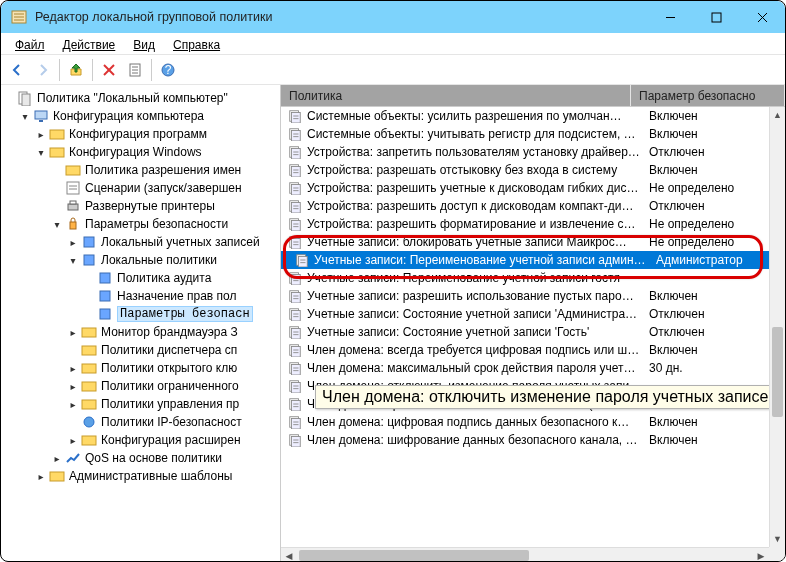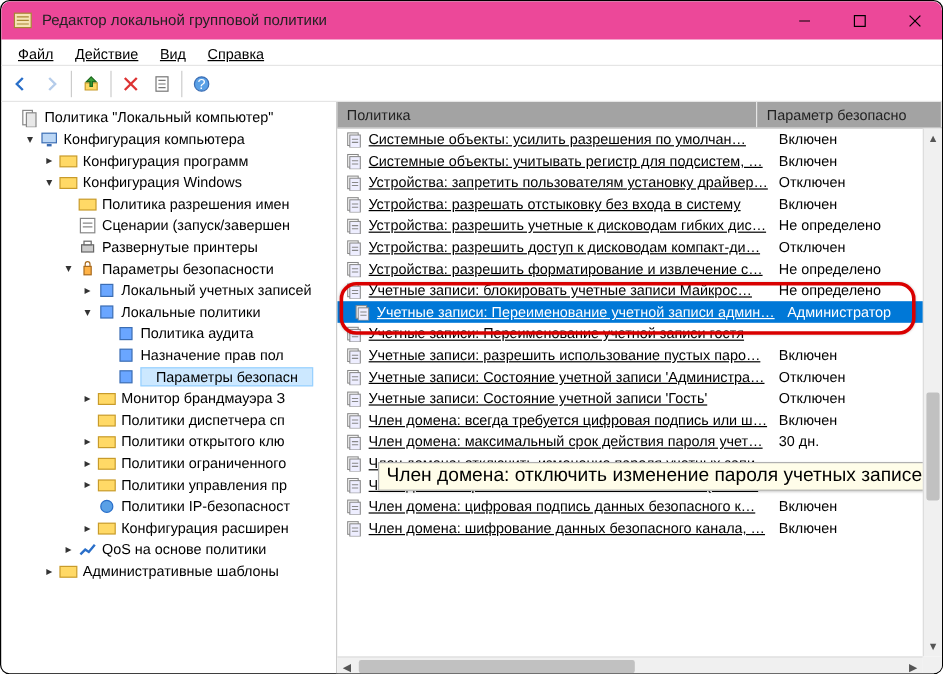--- a/index.html
+++ b/index.html
@@ -1,19 +1,19 @@
 <!DOCTYPE html>
 <html><head>
 <meta charset="utf-8">
 <style>
 * { box-sizing: border-box; margin: 0; padding: 0; font-family: "Segoe UI", Tahoma, sans-serif; font-size: 12px; }
 body { background: #fff; width: 786px; height: 562px; overflow: hidden; border: 1px solid #000; border-radius: 8px; position: relative; }
 
 
-.titlebar { height: 32px; display: flex; align-items: center; background: #ec4899; border-top-left-radius: 8px; border-top-right-radius: 8px; justify-content: flex-end; }
+.titlebar { height: 32px; display: flex; align-items: center; background: #7dd3fc; border-top-left-radius: 8px; border-top-right-radius: 8px; justify-content: flex-end; }
 .titlebar .app-icon { width: 16px; height: 16px; margin: 0 8px 0 10px; }
 .titlebar .title { flex: 1; color: #222; font-size: 12.5px; }
 .titlebar .win-btns { display: flex; }
 .win-btn { width: 46px; height: 32px; display:flex; align-items:center; justify-content:center; }
 .win-btn svg { width: 11px; height: 11px; }
 
 
 .menubar { height: 22px; display:flex; align-items:flex-end; padding: 0 6px; border-bottom: 1px solid #e5e5e5; gap: 2px; }
 .menu-item { padding: 2px 8px; cursor: default; }
 .menu-item .ul { text-decoration: underline; }
@@ -28,33 +28,33 @@
 .content { display:flex; height: calc(562px - 32px - 22px - 30px); }
 .tree-pane { width: 280px; border-right: 1px solid #ccc; overflow: hidden; padding: 4px 0 0 2px; }
 .list-pane { flex:1; position: relative; overflow:hidden; }
 
 
 .tree { font-size: 12px; list-style:none; padding-left: 0; }
 .tree ul { list-style:none; padding-left: 16px; }
 .tree .node { display:flex; align-items:center; height:18px; white-space: nowrap; padding-right: 2px; gap: 2px; }
 .tree .caret { width:12px; height:12px; display:flex; align-items:center; justify-content:center; color:#333; font-size:10px; }
 .tree .icon { width:16px; height:16px; display:flex; align-items:center; justify-content:center; margin-right: 2px; }
-.tree .sel { background: #cce8ff; border:1px solid #99d1ff; padding: 0 12px; }
+.tree .sel { background: #cce8ff; border:1px solid #99d1ff; padding: 0 2px; font-family: Liberation Mono, monospace; }
 .folder-icon svg rect { fill:#ffd966; stroke:#c89b2a; }
 .book-icon svg rect { fill:#6aa6ff; stroke:#3b6db3; }
 .gear-node { color:#000; }
 
 
 .list-header { height: 22px; display:flex; border-bottom: 1px solid #ccc; background:#a3a3a3; }
 .col { padding: 4px 8px; border-right: 1px solid #e5e5e5; font-size:12px; color:#222; }
 .col.policy { width: 350px; }
 .col.param  { flex:1; }
 .rows { overflow-y:hidden; }
 .row { display:flex; height: 18px; align-items:center; padding-left: 6px; gap:4px; }
-.row .cell-policy { width: 338px; white-space:nowrap; overflow:hidden; text-overflow:ellipsis;text-decoration:underline; }
+.row .cell-policy { width: 338px; white-space:nowrap; overflow:hidden; text-overflow:ellipsis; }
 .row .cell-param  { flex:1; white-space:nowrap; overflow:hidden; text-overflow:ellipsis; }
 .row-icon { width:16px; height:16px; flex:none; display:flex; align-items:center; justify-content:center; }
 .row.selected { background:#0078d7; color:#fff;padding-left:13px; }
 .row.selected .cell-param { color:#fff; }
 
 
 .highlight-ring { position:absolute; border: 3px solid #d90000; border-radius: 14px; pointer-events:none; box-shadow: 0 0 2px rgba(0,0,0,.2);}
 
 
 .tooltip { position:absolute; background:#fffde9; border:1px solid #b0b0b0; padding: 2px 6px; font-size:16px; box-shadow: 1px 1px 2px rgba(0,0,0,.2); white-space:nowrap; }

